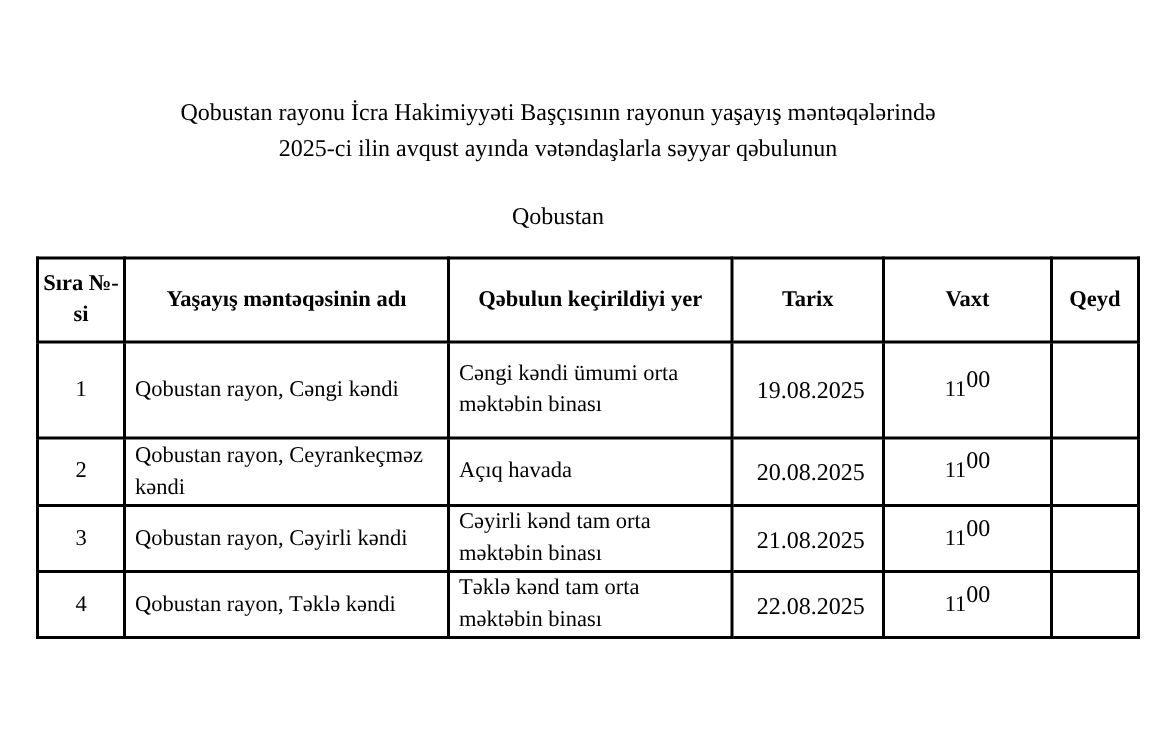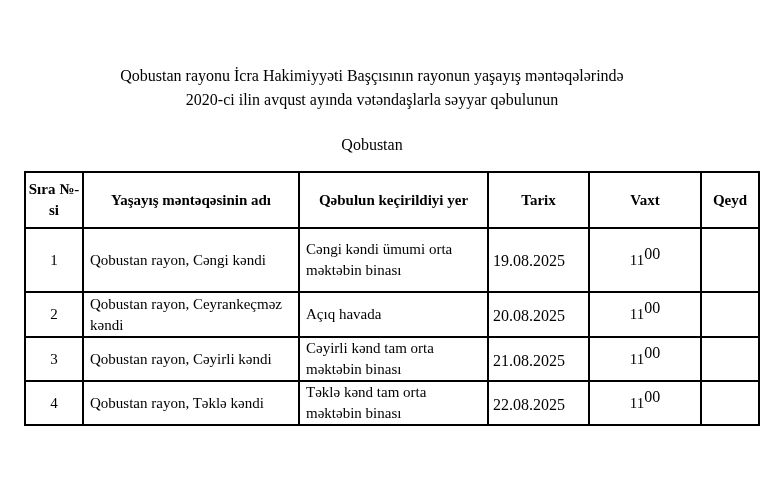--- a/index.html
+++ b/index.html
@@ -53,41 +53,41 @@
   tbody tr:nth-child(2) { height: 45px; }
   tbody tr:nth-child(3) { height: 41px; }
   tbody tr:nth-child(4) { height: 43px; }
   td.c-no { text-align: center; }
   td.c-settlement, td.c-venue {
     text-align: left;
     padding: 0 3px 0 6px;
   }
   td.c-date {
     font-size: 16px;
-    text-align: left;
+    text-align: center;
     padding-left: 4px;
   }
   td.c-date.v-top {
     vertical-align: top;
     padding-top: 12px;
   }
   td.c-time { text-align: center; }
   td.c-time sup {
     font-size: 16px;
     line-height: 0;
   }
 </style>
 </head>
 <body>
 
 <div class="page">
 
   <div class="title-block">
     <div>Qobustan rayonu İcra Hakimiyyəti Başçısının rayonun yaşayış məntəqələrində</div>
-    <div>2020-ci ilin avqust ayında vətəndaşlarla səyyar qəbulunun</div>
+    <div>2025-ci ilin avqust ayında vətəndaşlarla səyyar qəbulunun</div>
     <div class="subtitle">Qobustan</div>
   </div>
 
   <table class="schedule">
     <colgroup>
       <col style="width:58px">
       <col style="width:216px">
       <col style="width:189px">
       <col style="width:101px">
       <col style="width:112px">

